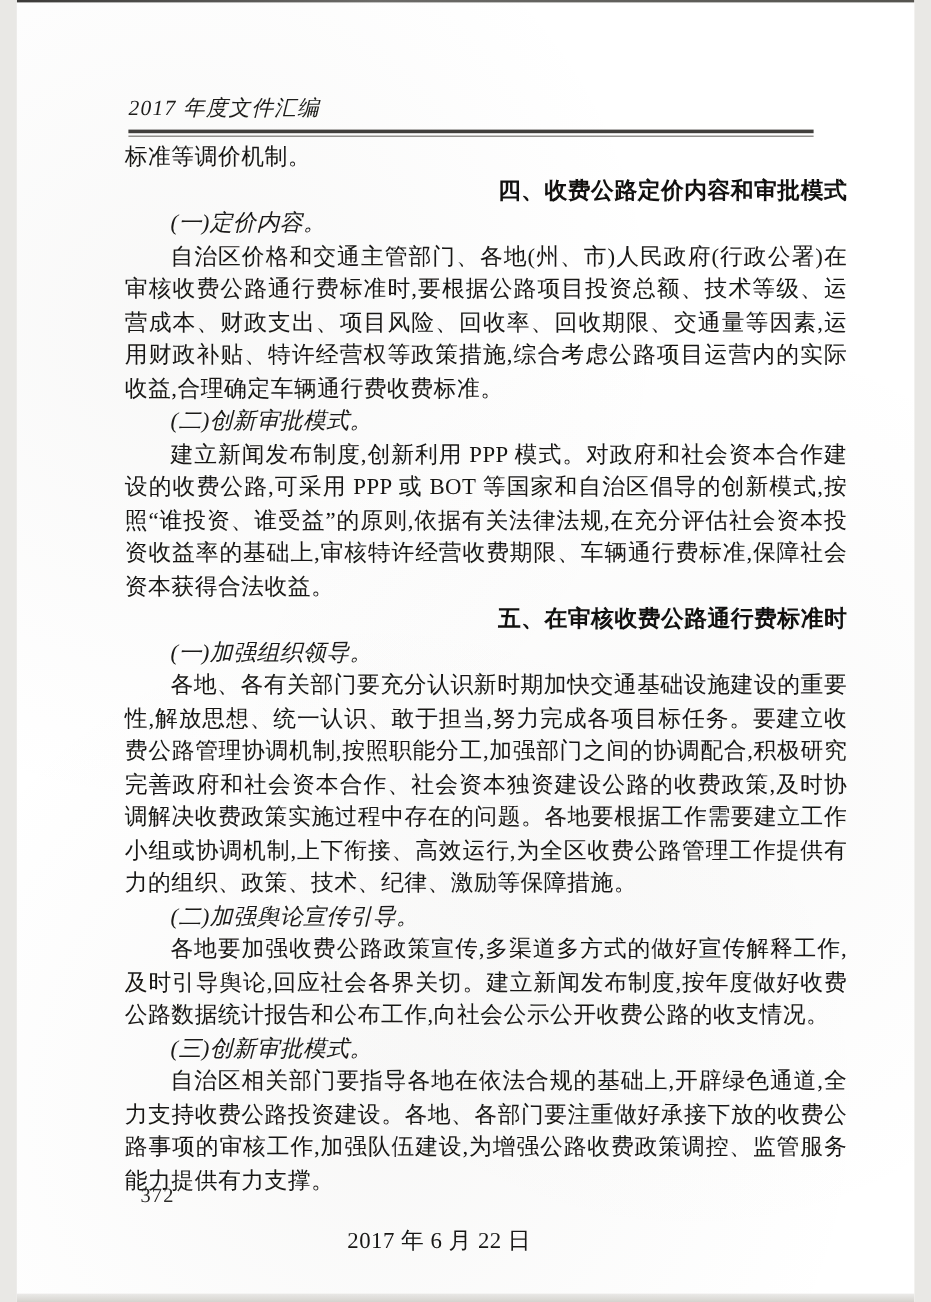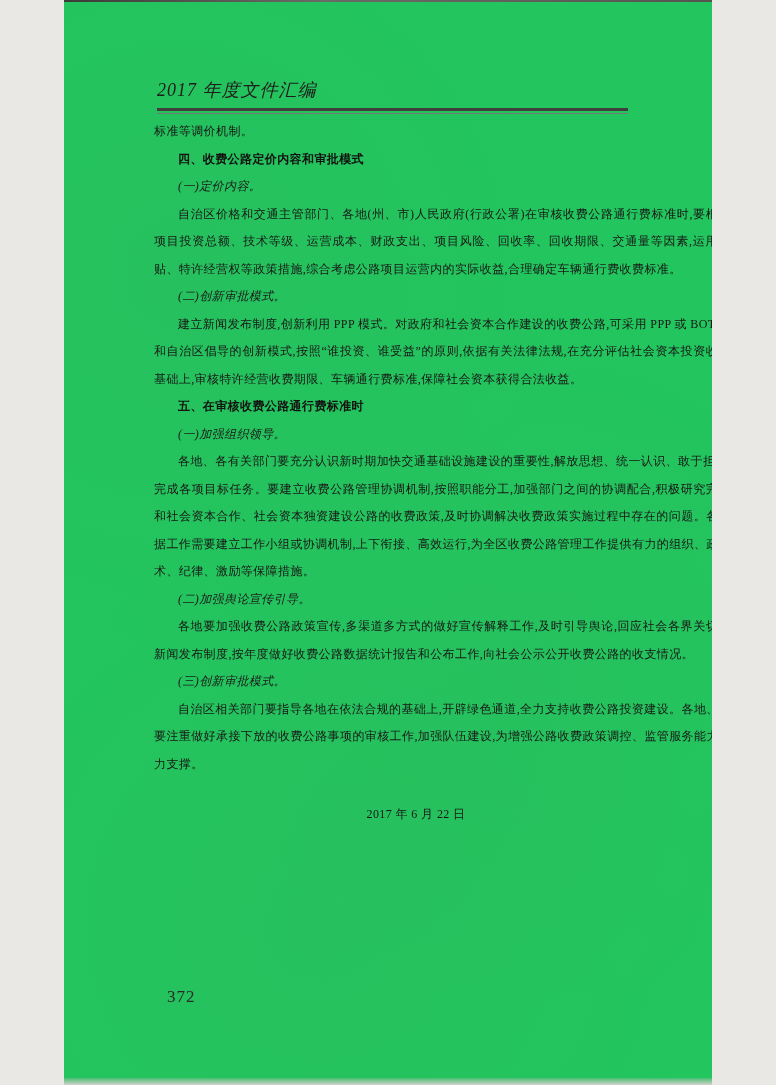--- a/index.html
+++ b/index.html
@@ -3,24 +3,24 @@
 <meta charset="utf-8">
 <style>
   html, body {
     margin: 0;
     padding: 0;
     background: #e9e8e5;
     font-family: "Liberation Serif", serif;
   }
   .page {
     position: relative;
-    width: 648px;
+    width: 748px;
     height: 1085px;
     margin: 0 auto;
-    background: #22c55e;
+    background: #ffffff;
     overflow: hidden;
     color: #1d1c1a;
   }
   
   .page::before {
     content: "";
     position: absolute;
     inset: 0;
     background:
       radial-gradient(circle at 18% 25%, rgba(120,115,105,0.05), transparent 40%),
@@ -65,38 +65,39 @@
     margin-top: 2px;
   }
   .content {
     position: absolute;
     top: 118px;
     left: 90px;
     width: 602px;
   }
   .content p, .content h2 {
     margin: 0;
-    font-size: 12px;
+    font-size: 19px;
     line-height: 27.5px;
     letter-spacing: 0.4px;
   }
   .body-para {
     text-indent: 2em;
     text-align: justify;
     font-family: "Liberation Serif", serif;
     color: #181715;
   }
   .body-para.no-indent {
     text-indent: 0;
   }
   .section-heading {
     text-indent: 2em;
     font-family: "Liberation Sans", sans-serif;
     font-weight: bold;
     color: #121110;
+    text-align: right;
   }
   .sub-heading {
     text-indent: 2em;
     font-style: italic;
     font-family: "Liberation Serif", serif;
     color: #1b1a18;
   }
   .date-line {
     margin-top: 23px !important;
     text-align: center;

